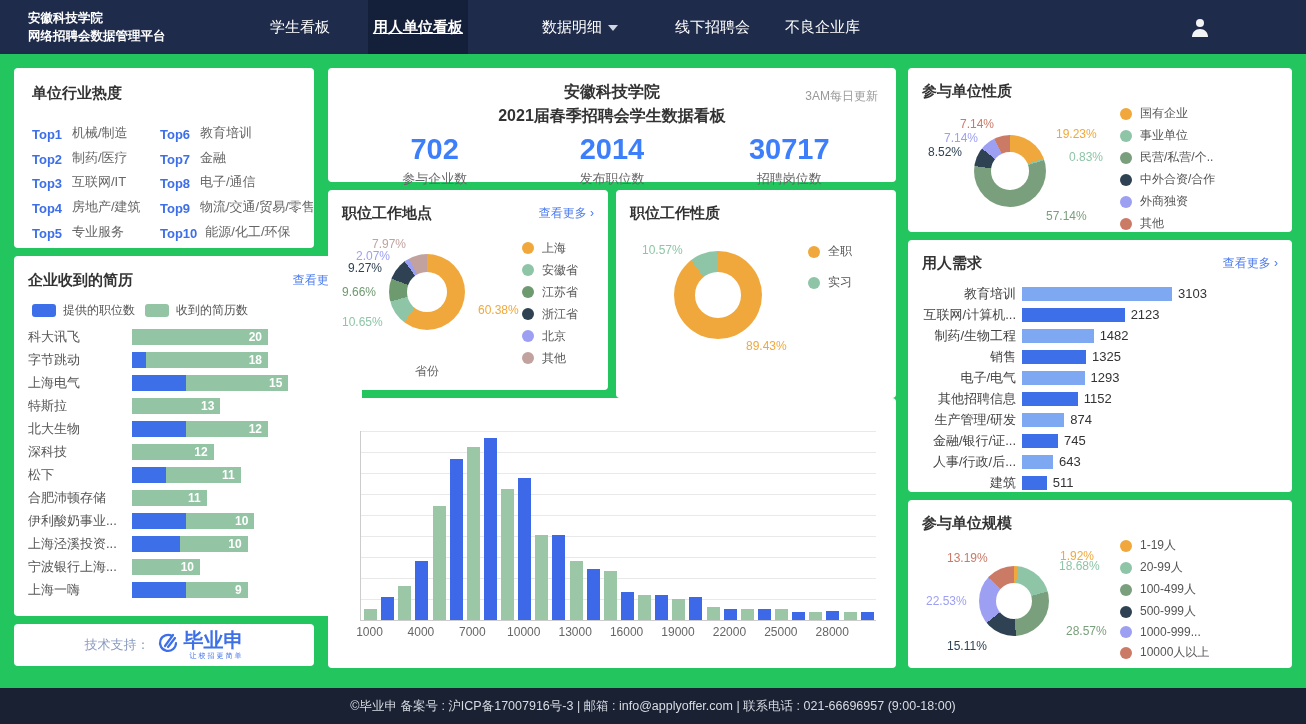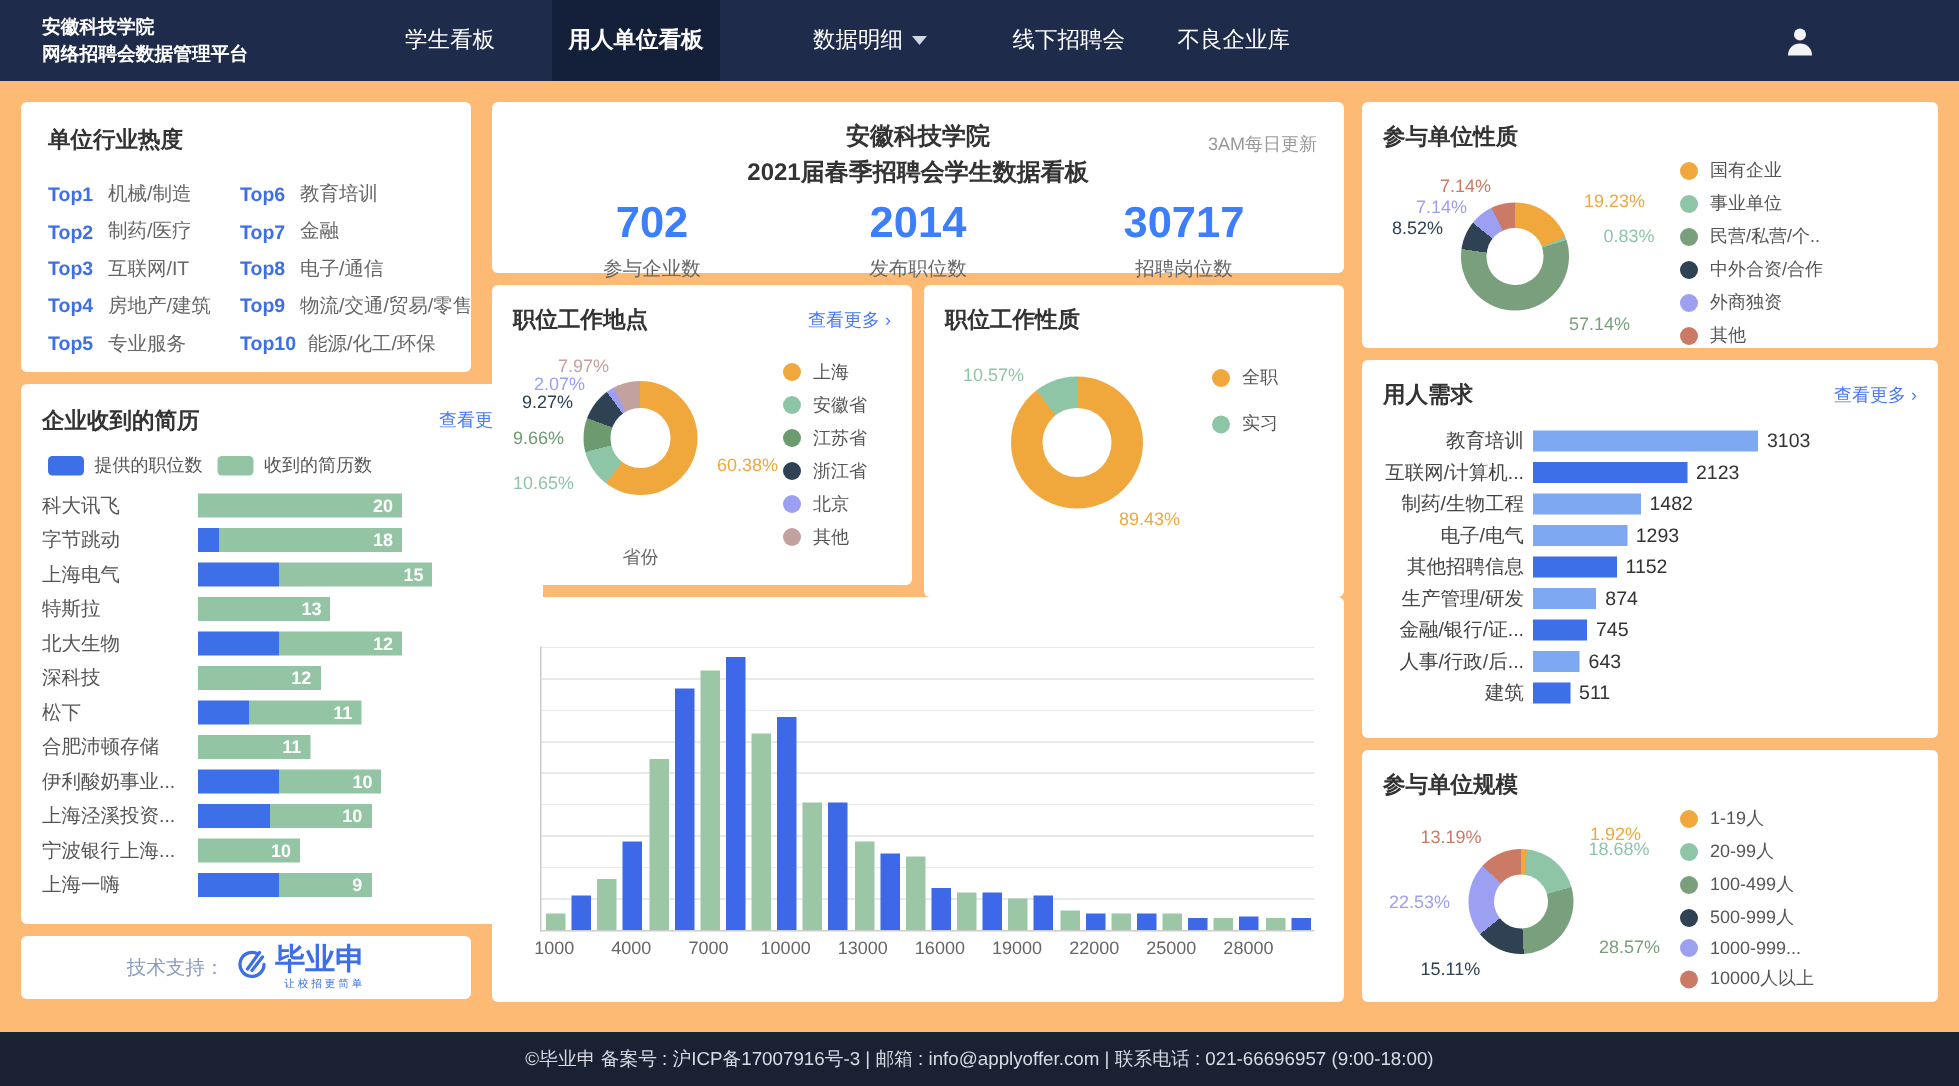--- a/index.html
+++ b/index.html
@@ -1,37 +1,37 @@
 <!DOCTYPE html>
 <html><head>
 <meta charset="utf-8">
 <style>
   * { margin:0; padding:0; box-sizing:border-box; }
   html,body { width:1306px; height:724px; }
   body { font-family:"Liberation Sans","DejaVu Sans",sans-serif; }
-  .app { position:relative; width:1306px; height:724px; background:#fdba74; overflow:hidden; }
+  .app { position:relative; width:1306px; height:724px; background:#22c55e; overflow:hidden; }
 
   
   .nav { position:absolute; top:0; left:0; width:1306px; height:54px; background:#1e2b4a; }
   .brand { position:absolute; left:28px; top:9px; color:#fff; font-size:12.5px; line-height:1.45; font-weight:bold; }
   .nav-item { position:absolute; top:0; height:54px; line-height:54px; color:#fff; font-size:15px; cursor:pointer; white-space:nowrap; }
   .nav-item.active { background:#141f3a; text-align:center; font-weight:bold; }
   .caret { display:inline-block; margin-left:6px; width:0; height:0; border-left:5px solid transparent; border-right:5px solid transparent; border-top:6px solid #cfd6e4; vertical-align:middle; }
   .user-btn { position:absolute; left:1188px; top:15px; width:24px; height:24px; cursor:pointer; }
 
   
   .card { position:absolute; background:#fff; border-radius:4px; }
   .card-head { display:flex; justify-content:space-between; align-items:center; }
   .card-title { font-size:15px; font-weight:bold; color:#333; }
   .more-link { font-size:12px; color:#4a7af0; cursor:pointer; }
 
   
   .card-industry { left:14px; top:68px; width:300px; height:180px; padding:16px 18px; }
   .ind-grid { margin-top:14px; display:grid; grid-template-columns:128px 1fr; grid-template-rows:repeat(5,1fr); grid-auto-flow:column; height:124px; }
-  .ind-item { display:flex; align-items:center; font-size:13px; }
+  .ind-item { display:flex; align-items:flex-end; font-size:13px; }
   .ind-rank { color:#3d6fe8; font-weight:bold; margin-right:8px; min-width:32px; }
   .ind-name { color:#666; white-space:nowrap; }
 
   .card-resume { left:14px; top:256px; width:348px; height:360px; padding:15px 14px; }
   .legend-row { display:flex; align-items:center; gap:10px; margin:12px 0 10px 4px; }
   .legend-chip { display:flex; align-items:center; gap:7px; font-size:12px; color:#555; }
   .chip { width:24px; height:13px; border-radius:3px; }
   .resume-row { display:flex; align-items:center; height:16px; margin-bottom:7px; }
   .resume-label { width:104px; text-align:left; font-size:13px; color:#555; padding-right:5px; white-space:nowrap; overflow:hidden; }
   .rbar { display:flex; height:16px; }
@@ -98,21 +98,21 @@
 <body>
 
 <div class="app">
 
   <div class="nav">
     <div class="brand">
       <div>安徽科技学院</div>
       <div>网络招聘会数据管理平台</div>
     </div>
     <div class="nav-item" style="left:270px;">学生看板</div>
-    <div class="nav-item active" style="left:368px; width:112px;">用人单位看板</div>
+    <div class="nav-item active" style="left:368px; width:100px;text-decoration:underline;">用人单位看板</div>
     <div class="nav-item" style="left:542px;">
       <span>数据明细</span><span class="caret"></span>
     </div>
     <div class="nav-item" style="left:675px;">线下招聘会</div>
     <div class="nav-item" style="left:785px;">不良企业库</div>
     <div class="user-btn">
       <svg viewBox="0 0 24 24" width="24" height="24">
           <circle cx="12" cy="8" r="4" fill="#f2f3f5"></circle>
           <path d="M4 22c0-5 3.5-8 8-8s8 3 8 8z" fill="#f2f3f5"></path>
         </svg>
@@ -482,20 +482,25 @@
           <span class="demand-label">互联网/计算机...</span>
           <div class="demand-bar" style="width: 102.626px; background: rgb(61, 111, 232);"></div>
           <span class="demand-val">2123</span>
         </div>
         <div class="demand-row">
           <span class="demand-label">制药/生物工程</span>
           <div class="demand-bar" style="width: 71.6403px; background: rgb(127, 168, 242);"></div>
           <span class="demand-val">1482</span>
         </div>
         <div class="demand-row">
+          <span class="demand-label">销售</span>
+          <div class="demand-bar" style="width: 64.0509px; background: rgb(61, 111, 232);"></div>
+          <span class="demand-val">1325</span>
+        </div>
+        <div class="demand-row">
           <span class="demand-label">电子/电气</span>
           <div class="demand-bar" style="width: 62.504px; background: rgb(127, 168, 242);"></div>
           <span class="demand-val">1293</span>
         </div>
         <div class="demand-row">
           <span class="demand-label">其他招聘信息</span>
           <div class="demand-bar" style="width: 55.688px; background: rgb(61, 111, 232);"></div>
           <span class="demand-val">1152</span>
         </div>
         <div class="demand-row">

